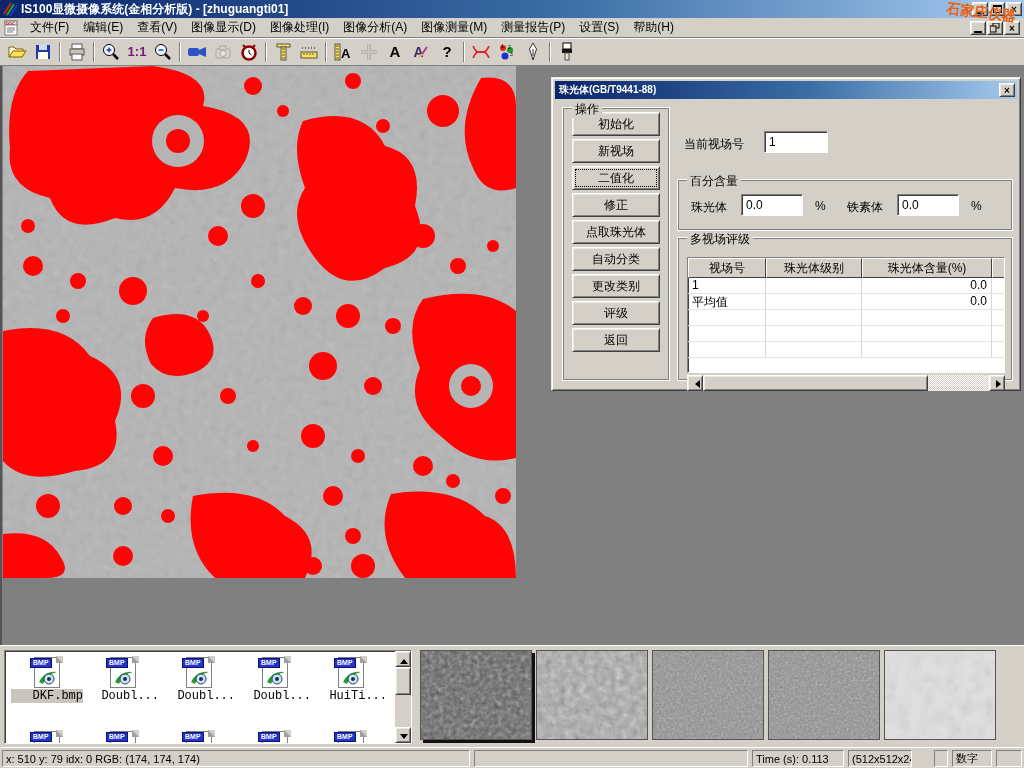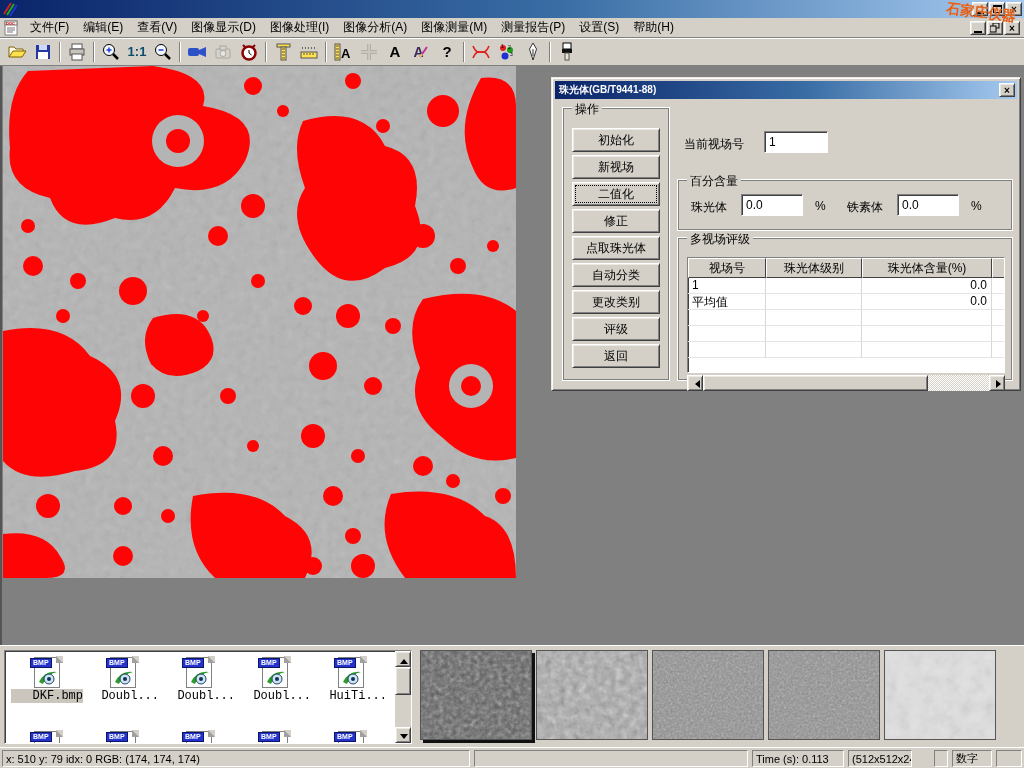--- a/index.html
+++ b/index.html
@@ -30,21 +30,21 @@
   #mdi-buttons { position:absolute; right:4px; top:21px; display:flex; gap:1px; }
 
   
   #toolbar { left:0; top:38px; width:1024px; height:28px; background:#d4d0c8;
              border-bottom:1px solid #808080; box-shadow:inset 0 1px 0 #fff;
              display:flex; align-items:center; padding-left:4px; }
   .tbtn { width:26px; height:24px; display:flex; align-items:center; justify-content:center; }
   .tbtn svg { display:block; }
   .tsep { width:2px; height:20px; margin:0 3px; border-left:1px solid #808080; border-right:1px solid #fff; }
   .tool-text { font-weight:bold; font-size:13px; }
-  .blue { color:#0c4a6e; } .dim { opacity:.45; }
+  .blue { color:#701a75; } .dim { opacity:.45; }
 
   
   #workspace { left:0; top:66px; width:1024px; height:579px; background:#808080;
                border-left:2px solid #555; }
   #micrograph { position:absolute; left:1px; top:0; }
 
   
   #dialog { left:549px; top:77px; width:470px; height:314px; background:#d4d0c8;
             border:1px solid; border-color:#ece9e2 #404040 #404040 #ece9e2;
             box-shadow: inset 1px 1px 0 #fff, inset -1px -1px 0 #808080; z-index:10; }
@@ -114,20 +114,21 @@
 </style>
 </head>
 <body>
 
 <div id="titlebar" class="abs">
   <svg width="16" height="16" style="margin-left:2px">
     <line x1="2" y1="13" x2="9" y2="2" stroke="#c22" stroke-width="2"></line>
     <line x1="5" y1="14" x2="12" y2="3" stroke="#2a2" stroke-width="2"></line>
     <line x1="8" y1="15" x2="15" y2="4" stroke="#23c" stroke-width="2"></line>
   </svg>
+  <span class="title">IS100显微摄像系统(金相分析版) - [zhuguangti01]</span>
   <div id="title-buttons">
     <span class="winbtn raised">
         <span style="width:8px;height:2px;background:#000;margin-top:7px"></span>
       </span>
     <span class="winbtn raised">
         <span style="width:9px;height:8px;border:1px solid #000;border-top-width:2px"></span>
       </span>
     <span class="winbtn raised">×</span>
   </div>
 </div>
@@ -375,21 +376,21 @@
   </svg>
 
   <div id="dialog" class="abs" style="left:549px; top:11px;">
     <div id="dialog-title">
       <span class="dtext">珠光体(GB/T9441-88)</span>
       <span class="winbtn raised">×</span>
     </div>
 
     <div class="groupbox etched" style="left:11px; top:30px; width:106px; height:272px;">
       <span class="grouplabel">操作</span>
-      <div style="padding-top:16px;">
+      <div style="padding-top:0;">
         <button class="opbtn raised">初始化</button>
         <button class="opbtn raised">新视场</button>
         <button class="opbtn raised focused">二值化</button>
         <button class="opbtn raised">修正</button>
         <button class="opbtn raised">点取珠光体</button>
         <button class="opbtn raised">自动分类</button>
         <button class="opbtn raised">更改类别</button>
         <button class="opbtn raised">评级</button>
         <button class="opbtn raised">返回</button>
       </div>

